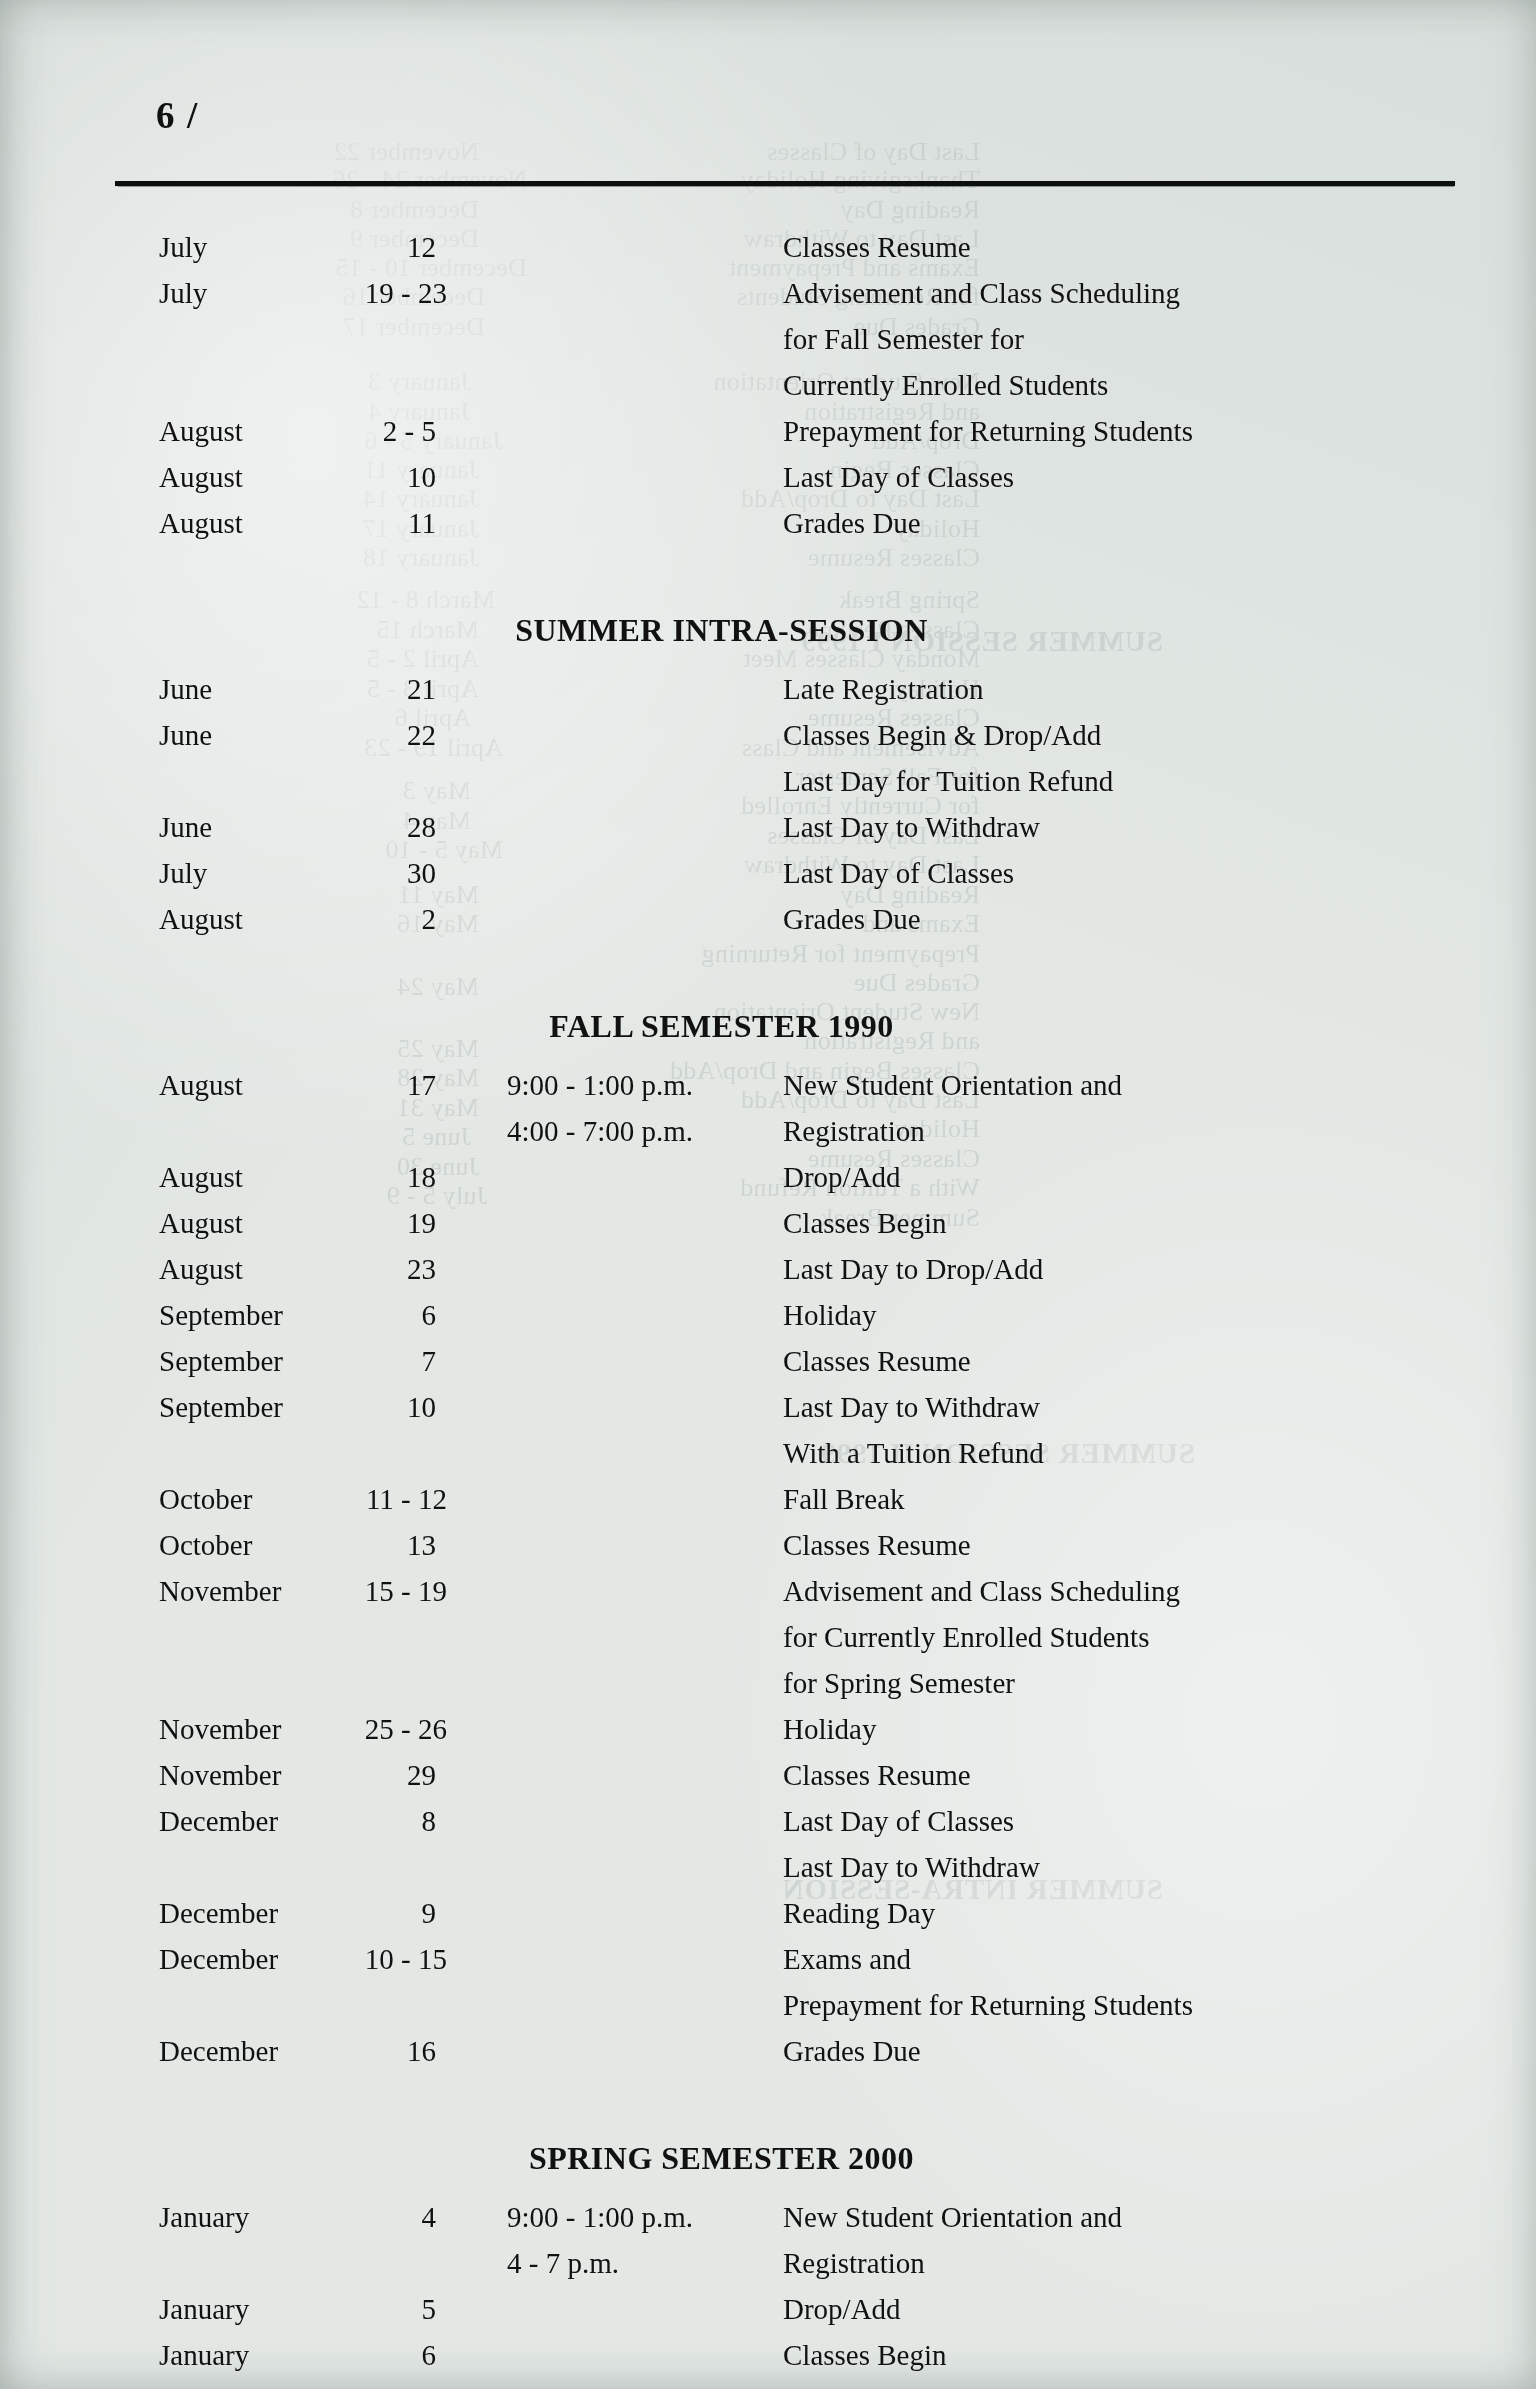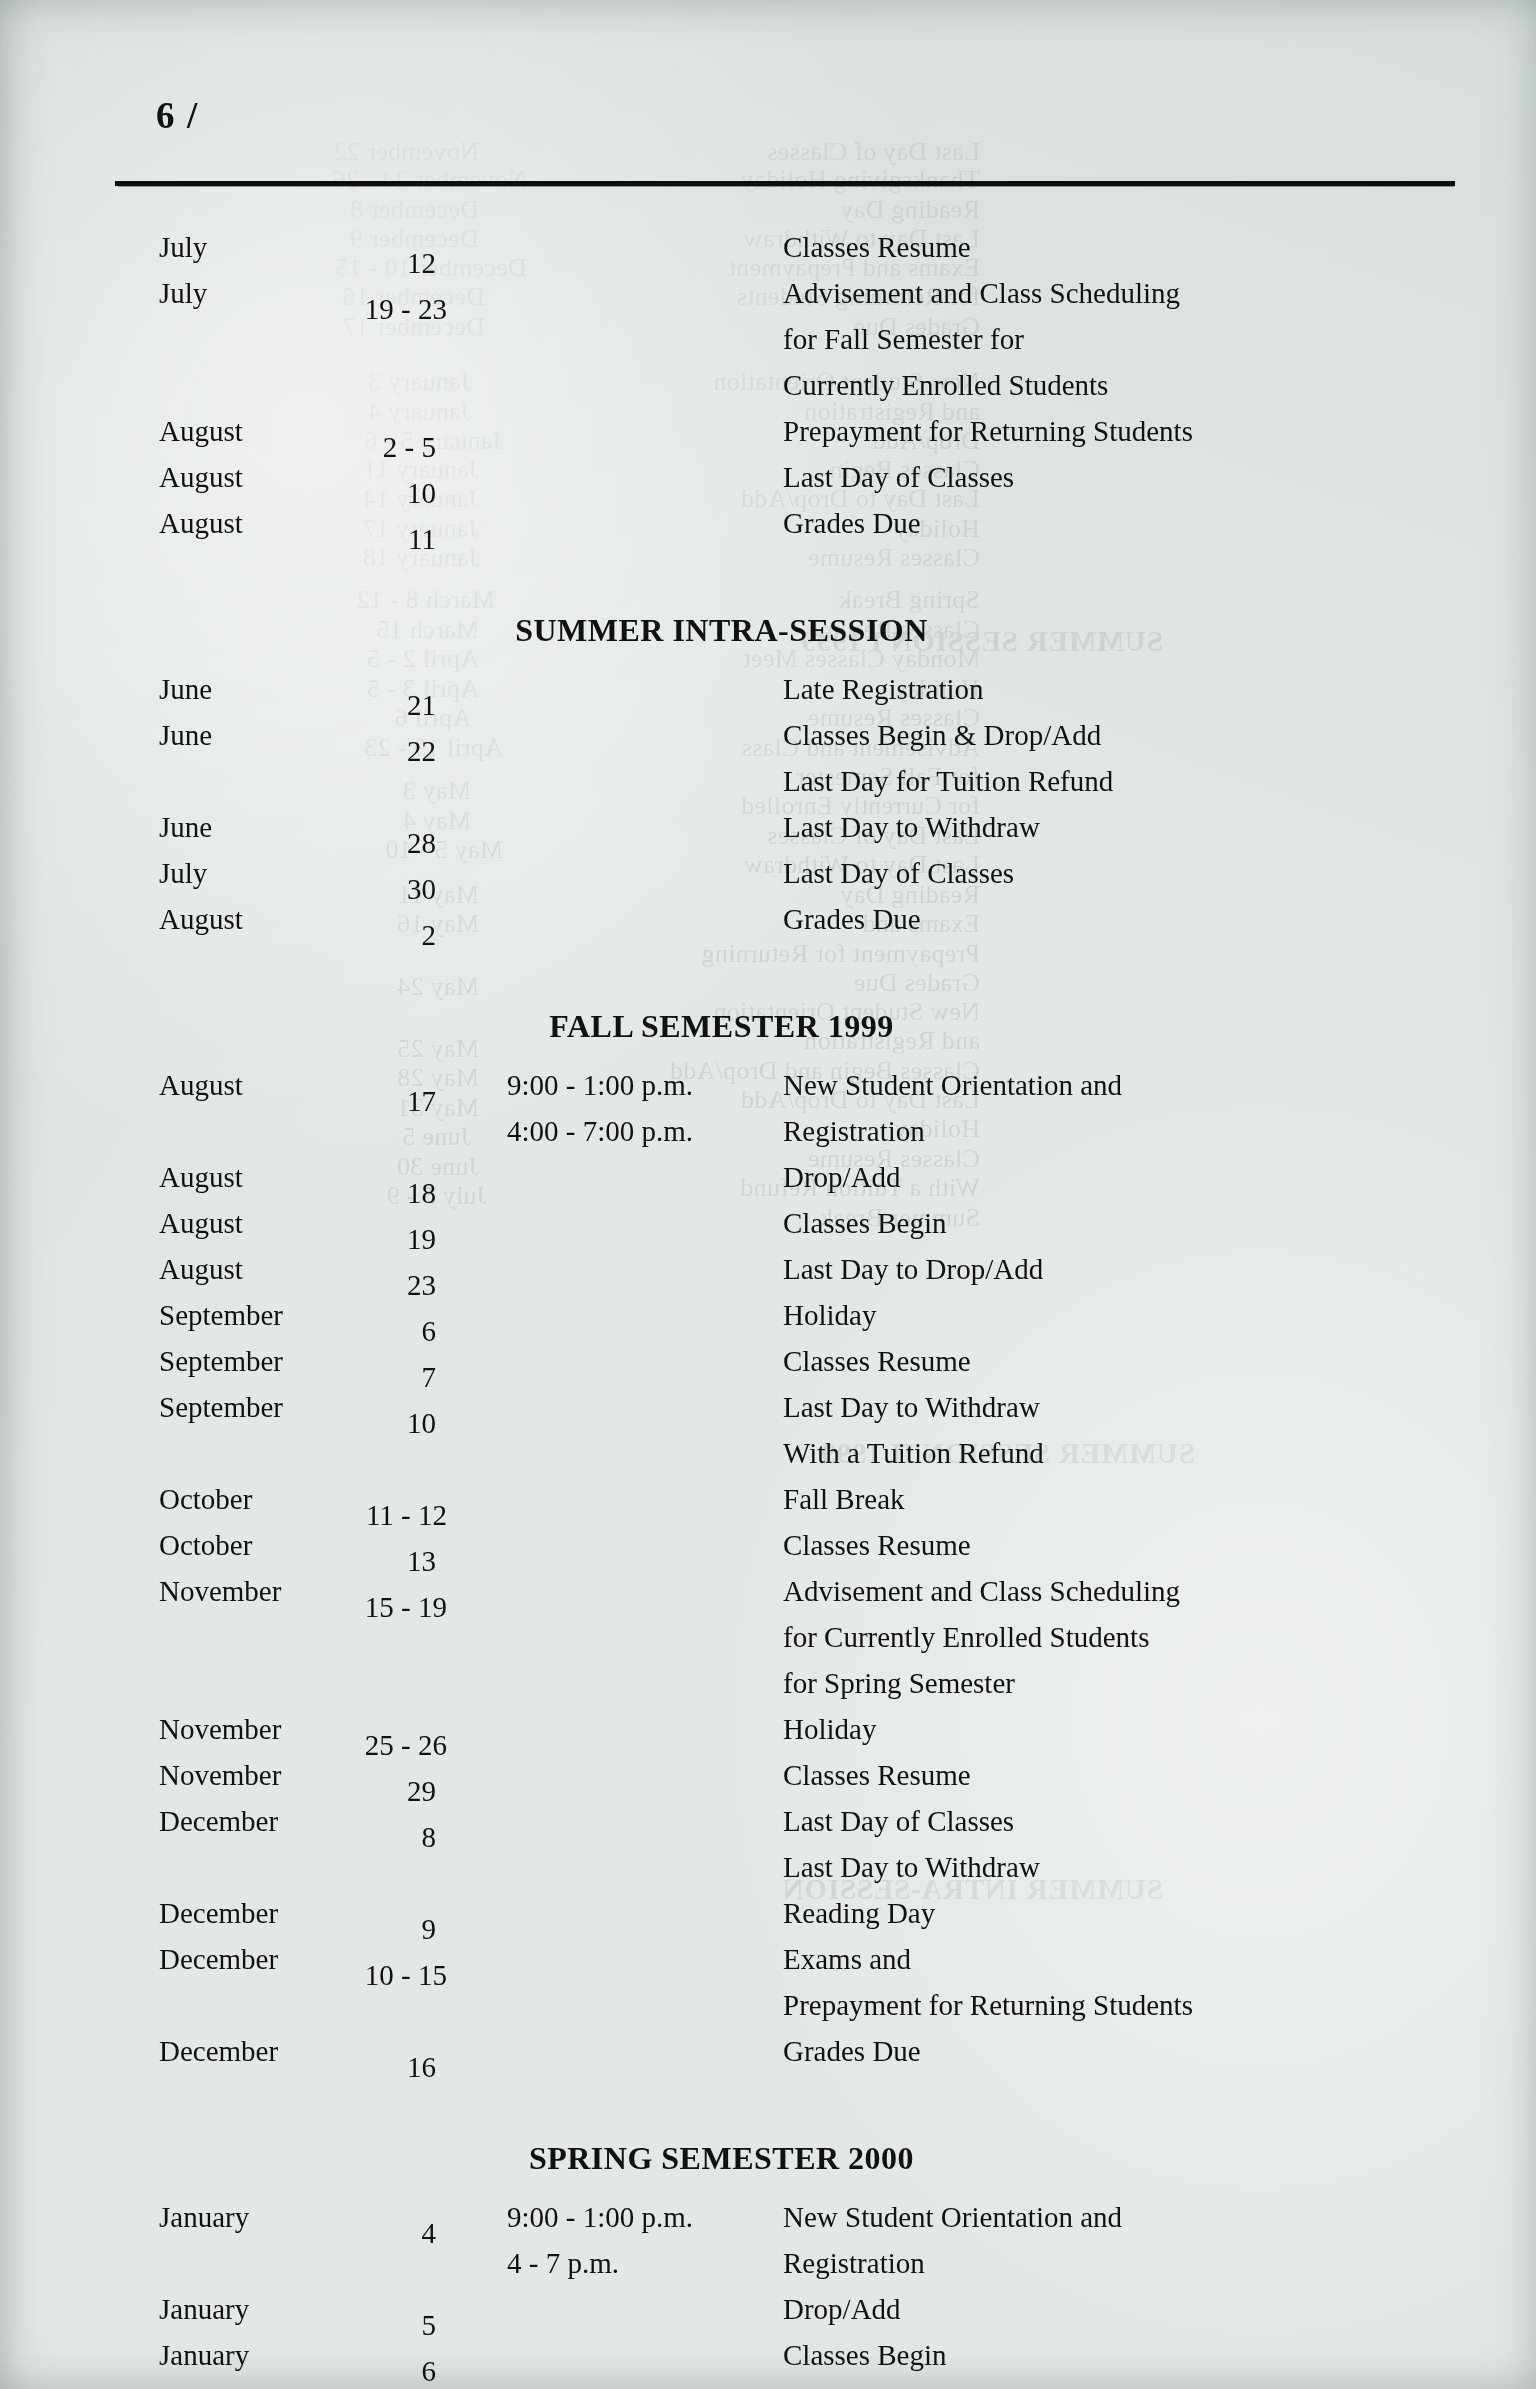--- a/index.html
+++ b/index.html
@@ -118,21 +118,20 @@
     top: 0;
     white-space: nowrap;
   }
   .c-day {
     position: absolute;
     left: 159px;
     width: 277px;
     top: 0;
     text-align: right;
     white-space: nowrap;
-    margin-top: 16px;
   }
   
   .c-day.wide {
     left: 159px;
     width: 288px;
     font-family: Liberation Serif, serif;
   }
   .c-time {
     position: absolute;
     left: 507px;
@@ -289,21 +288,21 @@
         <span class="c-month">July</span>
         <span class="c-day">30</span>
         <span class="c-desc">Last Day of Classes</span>
       </div>
       <div class="row">
         <span class="c-month">August</span>
         <span class="c-day">2</span>
         <span class="c-desc">Grades Due</span>
       </div>
       <div class="gap-lg"></div>
-      <div class="section-title">FALL SEMESTER 1999</div>
+      <div class="section-title">FALL SEMESTER 1990</div>
       <div class="gap-sm"></div>
       <div class="row">
         <span class="c-month">August</span>
         <span class="c-day">17</span>
         <span class="c-time">9:00 - 1:00 p.m.</span>
         <span class="c-desc">New Student Orientation and</span>
       </div>
       <div class="row">
         <span class="c-time">4:00 - 7:00 p.m.</span>
         <span class="c-desc">Registration</span>

